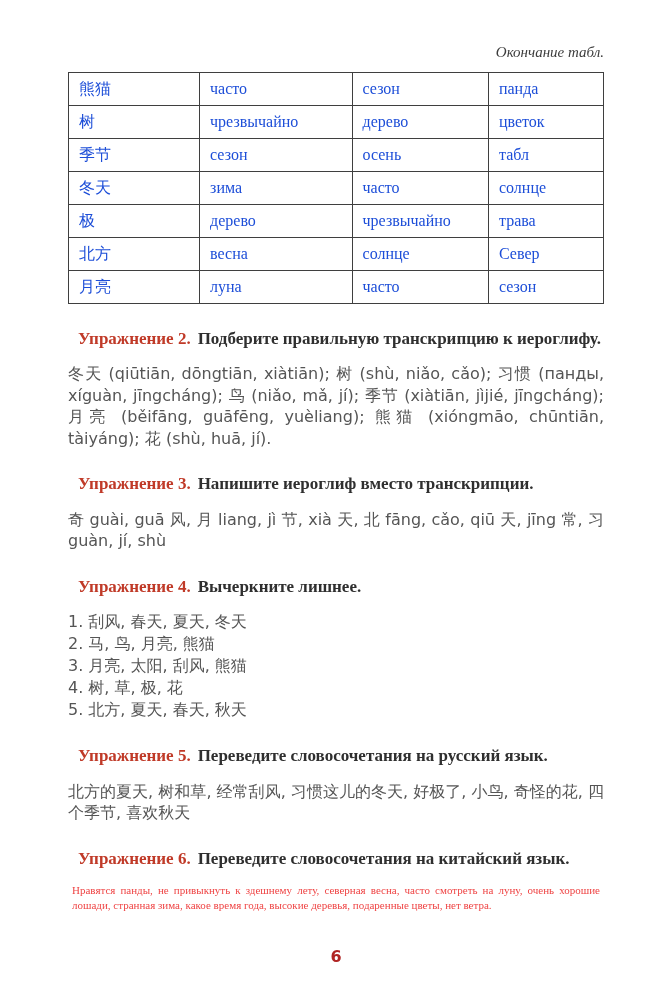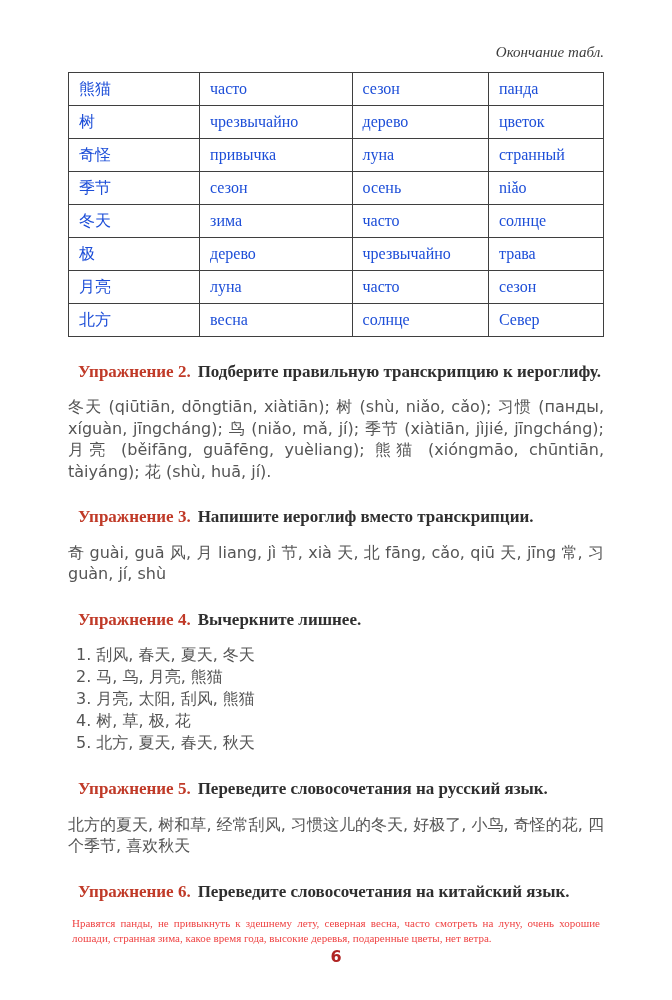--- a/index.html
+++ b/index.html
@@ -59,21 +59,21 @@
   }
   .body-serif {
     font-size:11px;
     line-height:1.34;
     text-align:justify;
     color:#ef4444;
     margin:4px;
   }
   ul.ex-list {
     list-style:none;
-    margin:8px; padding:0;
+    margin:0; padding:0;
     font-family:"DejaVu Sans", sans-serif;
     color:#555555;
     font-size:16px;
     line-height:1.38;
   }
   .page-number {
     position:absolute;
     left:0; right:0;
     bottom:34px;
     text-align:center;
@@ -104,54 +104,48 @@
         <td>сезон</td>
         <td>панда</td>
       </tr>
       <tr>
         <td class="zh-cell">树</td>
         <td>чрезвычайно</td>
         <td>дерево</td>
         <td>цветок</td>
       </tr>
       <tr>
-        <td class="zh-cell">奇怪</td>
-        <td>привычка</td>
-        <td>луна</td>
-        <td>странный</td>
-      </tr>
-      <tr>
         <td class="zh-cell">季节</td>
         <td>сезон</td>
         <td>осень</td>
-        <td>niǎo</td>
+        <td>табл</td>
       </tr>
       <tr>
         <td class="zh-cell">冬天</td>
         <td>зима</td>
         <td>часто</td>
         <td>солнце</td>
       </tr>
       <tr>
         <td class="zh-cell">极</td>
         <td>дерево</td>
         <td>чрезвычайно</td>
         <td>трава</td>
       </tr>
       <tr>
+        <td class="zh-cell">北方</td>
+        <td>весна</td>
+        <td>солнце</td>
+        <td>Север</td>
+      </tr>
+      <tr>
         <td class="zh-cell">月亮</td>
         <td>луна</td>
         <td>часто</td>
         <td>сезон</td>
-      </tr>
-      <tr>
-        <td class="zh-cell">北方</td>
-        <td>весна</td>
-        <td>солнце</td>
-        <td>Север</td>
       </tr>
     </tbody>
   </table>
 
   <p class="ex-head"><span class="ex-label">Упражнение 2.</span><span>Подберите правильную транскрипцию к иероглифу.</span></p>
   <p class="body-sans">冬天 (qiūtiān, dōngtiān, xiàtiān); 树 (shù, niǎo, cǎo); 习惯 (панды, xíguàn, jīngcháng); 鸟 (niǎo, mǎ, jí); 季节 (xiàtiān, jìjié, jīngcháng); 月亮 (běifāng, guāfēng, yuèliang); 熊猫 (xióngmāo, chūntiān, tàiyáng); 花 (shù, huā, jí).</p>
 
   <p class="ex-head"><span class="ex-label">Упражнение 3.</span><span>Напишите иероглиф вместо транскрипции.</span></p>
   <p class="body-sans">奇 guài, guā 风, 月 liang, jì 节, xià 天, 北 fāng, cǎo, qiū 天, jīng 常, 习 guàn, jí, shù</p>
 

